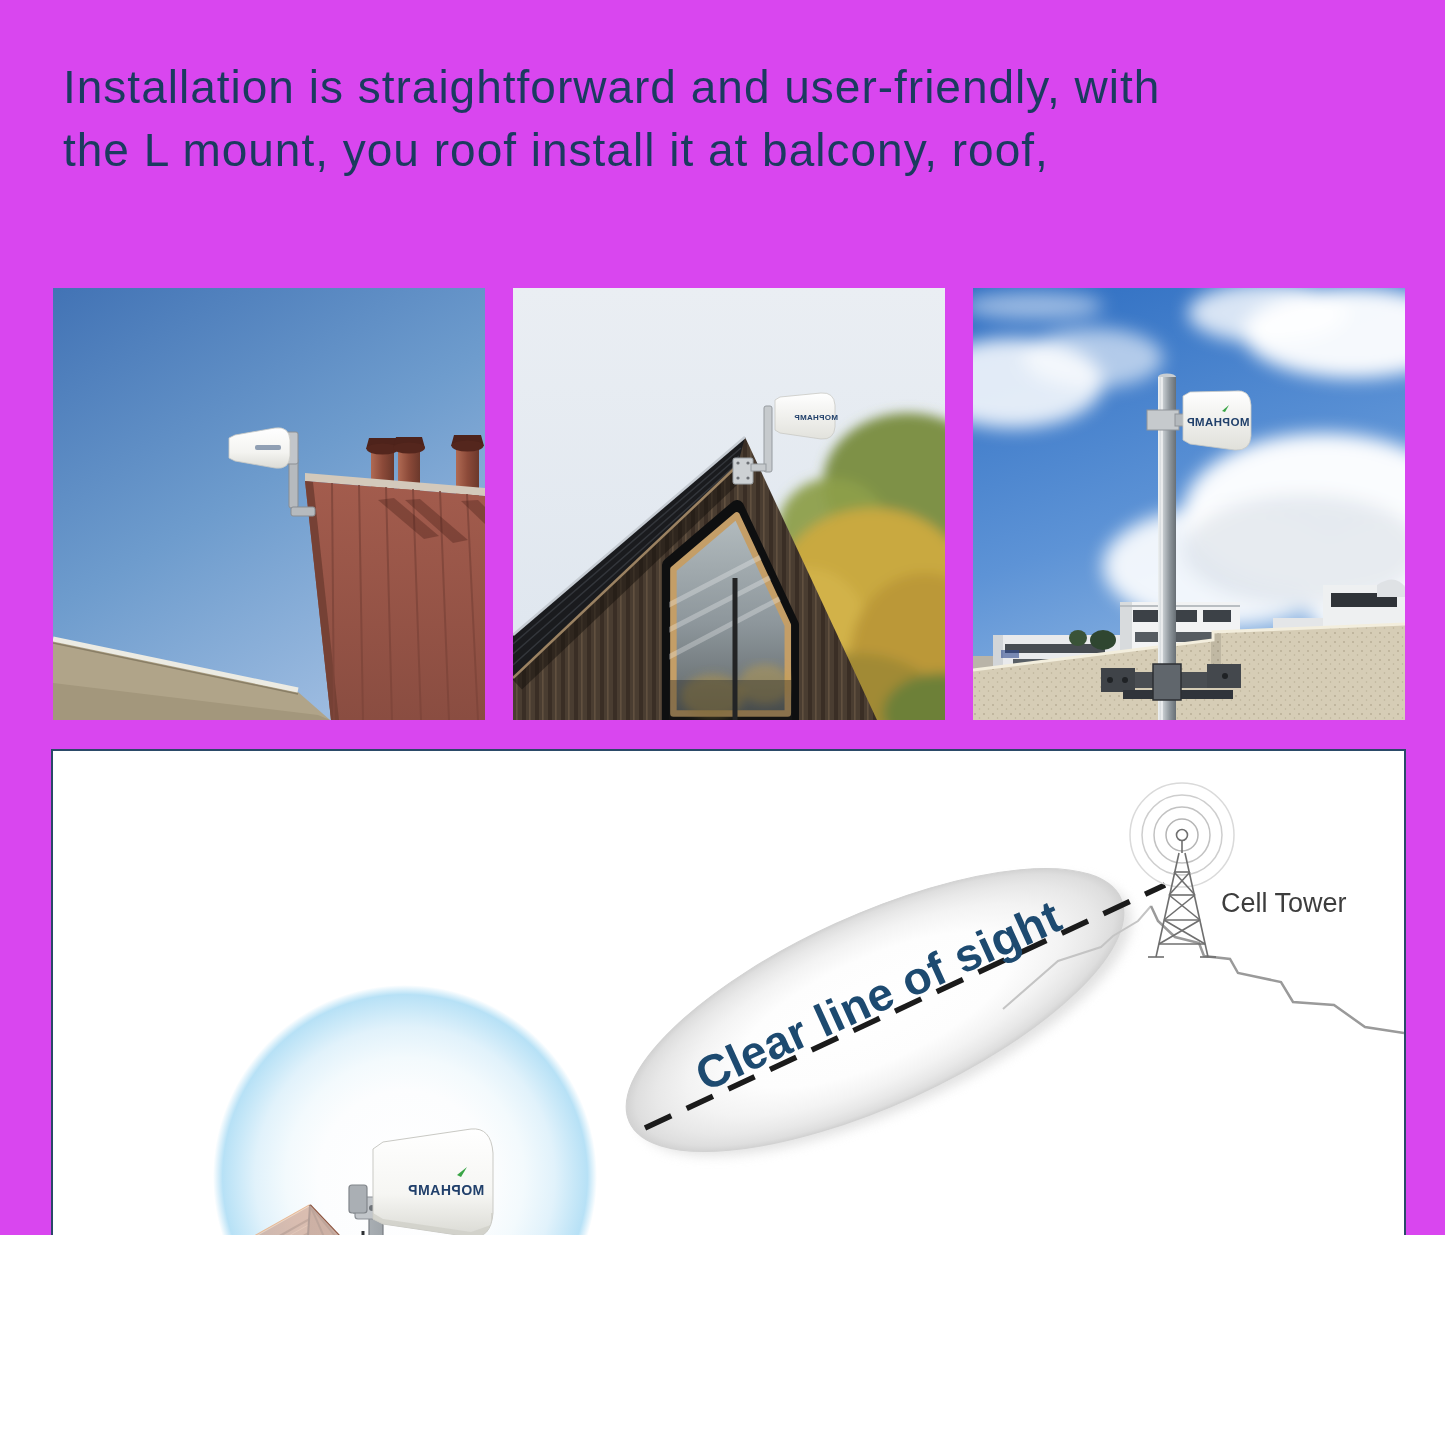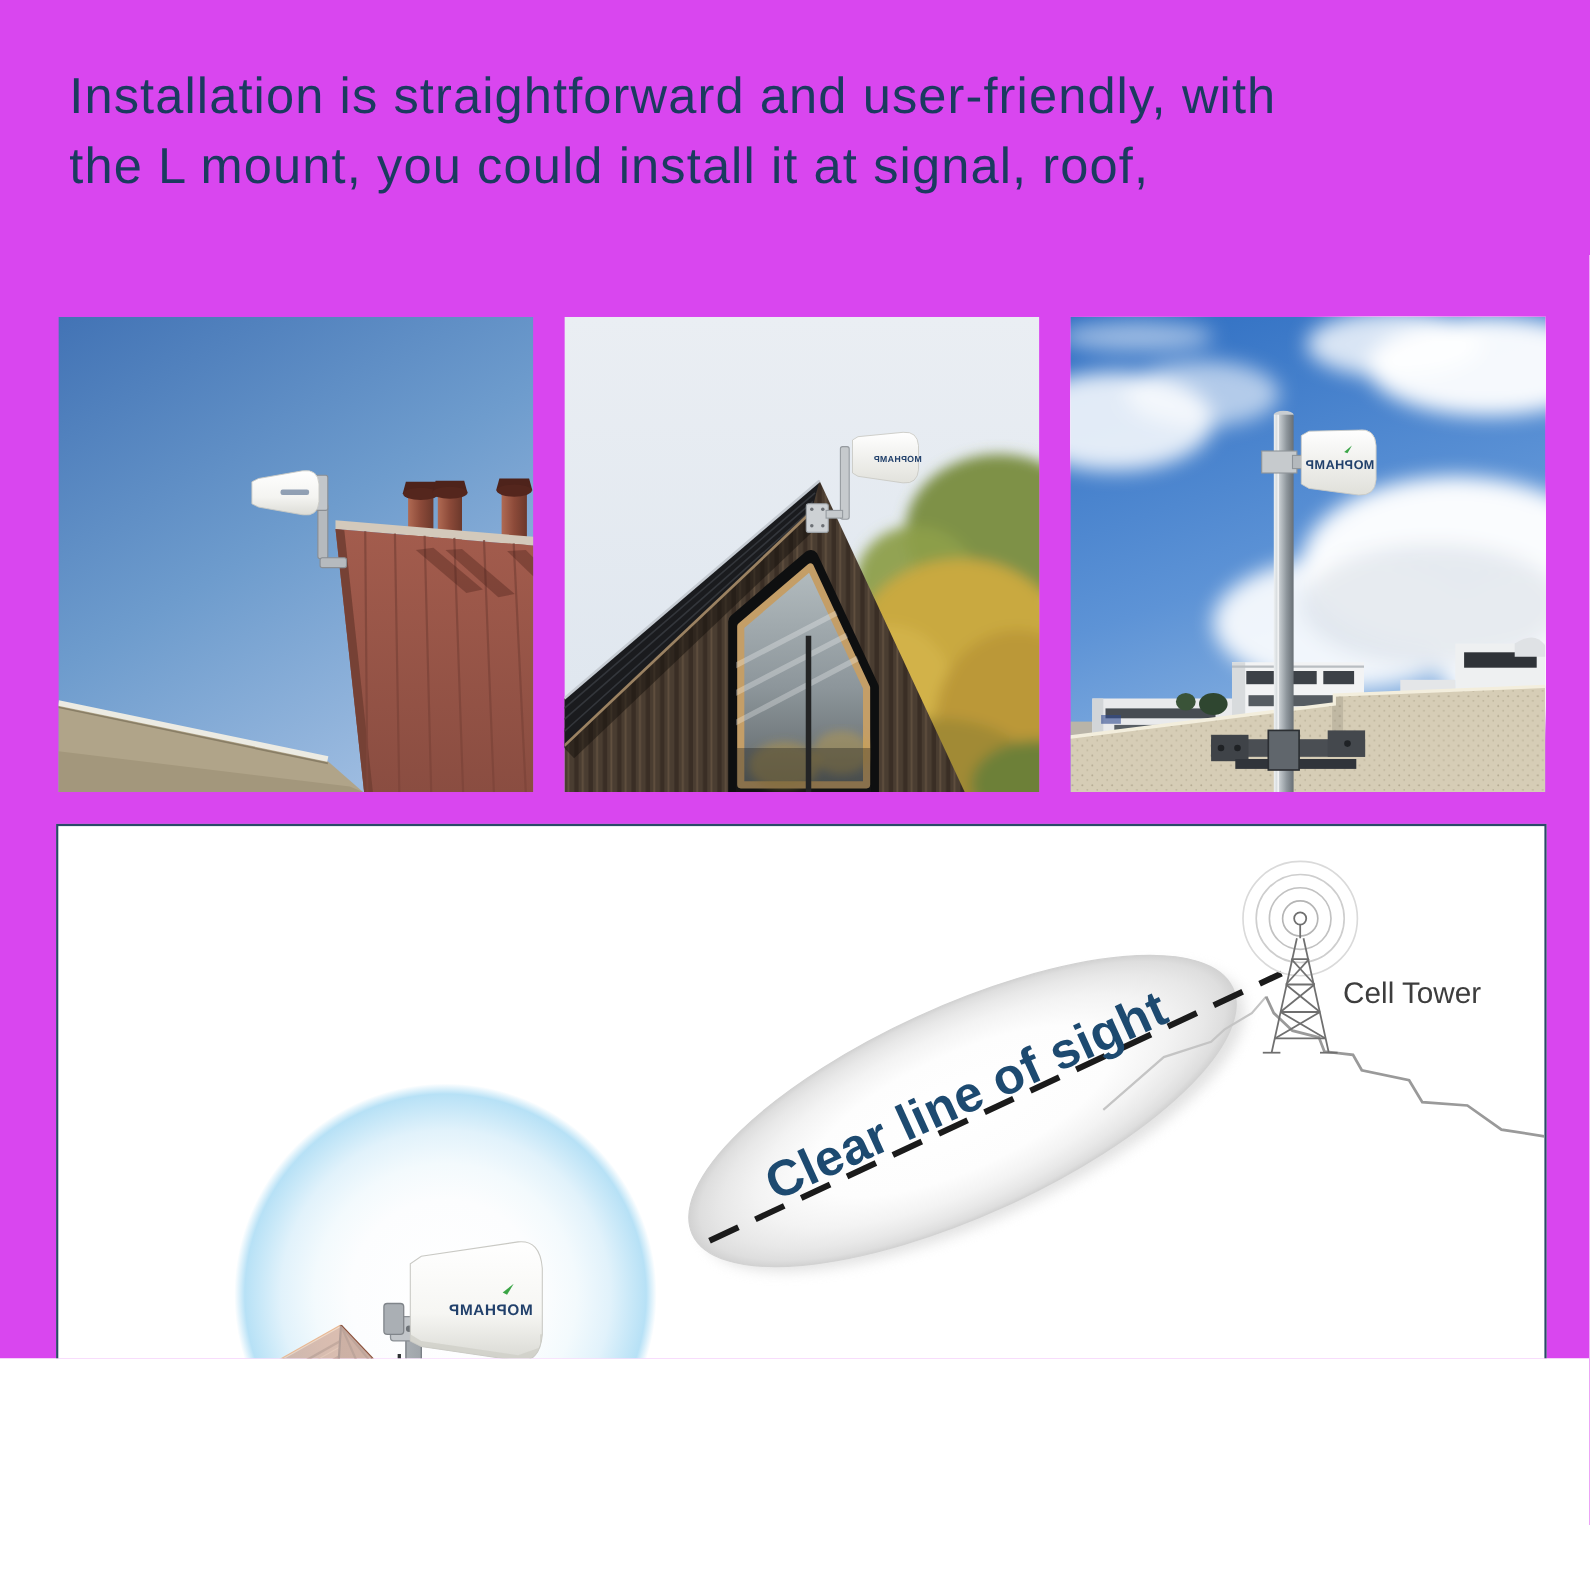--- a/index.html
+++ b/index.html
@@ -13,21 +13,21 @@
   .diagram{position:absolute;left:51px;top:749px;width:1355px;height:658px;border:2px solid #2b4a68;
            box-sizing:border-box;background:#ffffff;}
 </style>
 </head>
 <body>
 
 <div id="canvas">
 
   <div class="headline">
     <div>Installation is straightforward and user-friendly, with</div>
-    <div>the L mount, you could install it at signal, roof,</div>
+    <div>the L mount, you roof install it at balcony, roof,</div>
   </div>
 
   <div class="photo" id="photo-1">
     <svg width="432" height="432" viewBox="0 0 432 432">
       <defs>
         <linearGradient id="p1-sky" x1="0" y1="0" x2="0.6" y2="1">
           <stop offset="0" stop-color="#4273b5"></stop>
             <stop offset="0.55" stop-color="#6e9ccd"></stop>
           <stop offset="1" stop-color="#9cbbe0"></stop>
         </linearGradient>

